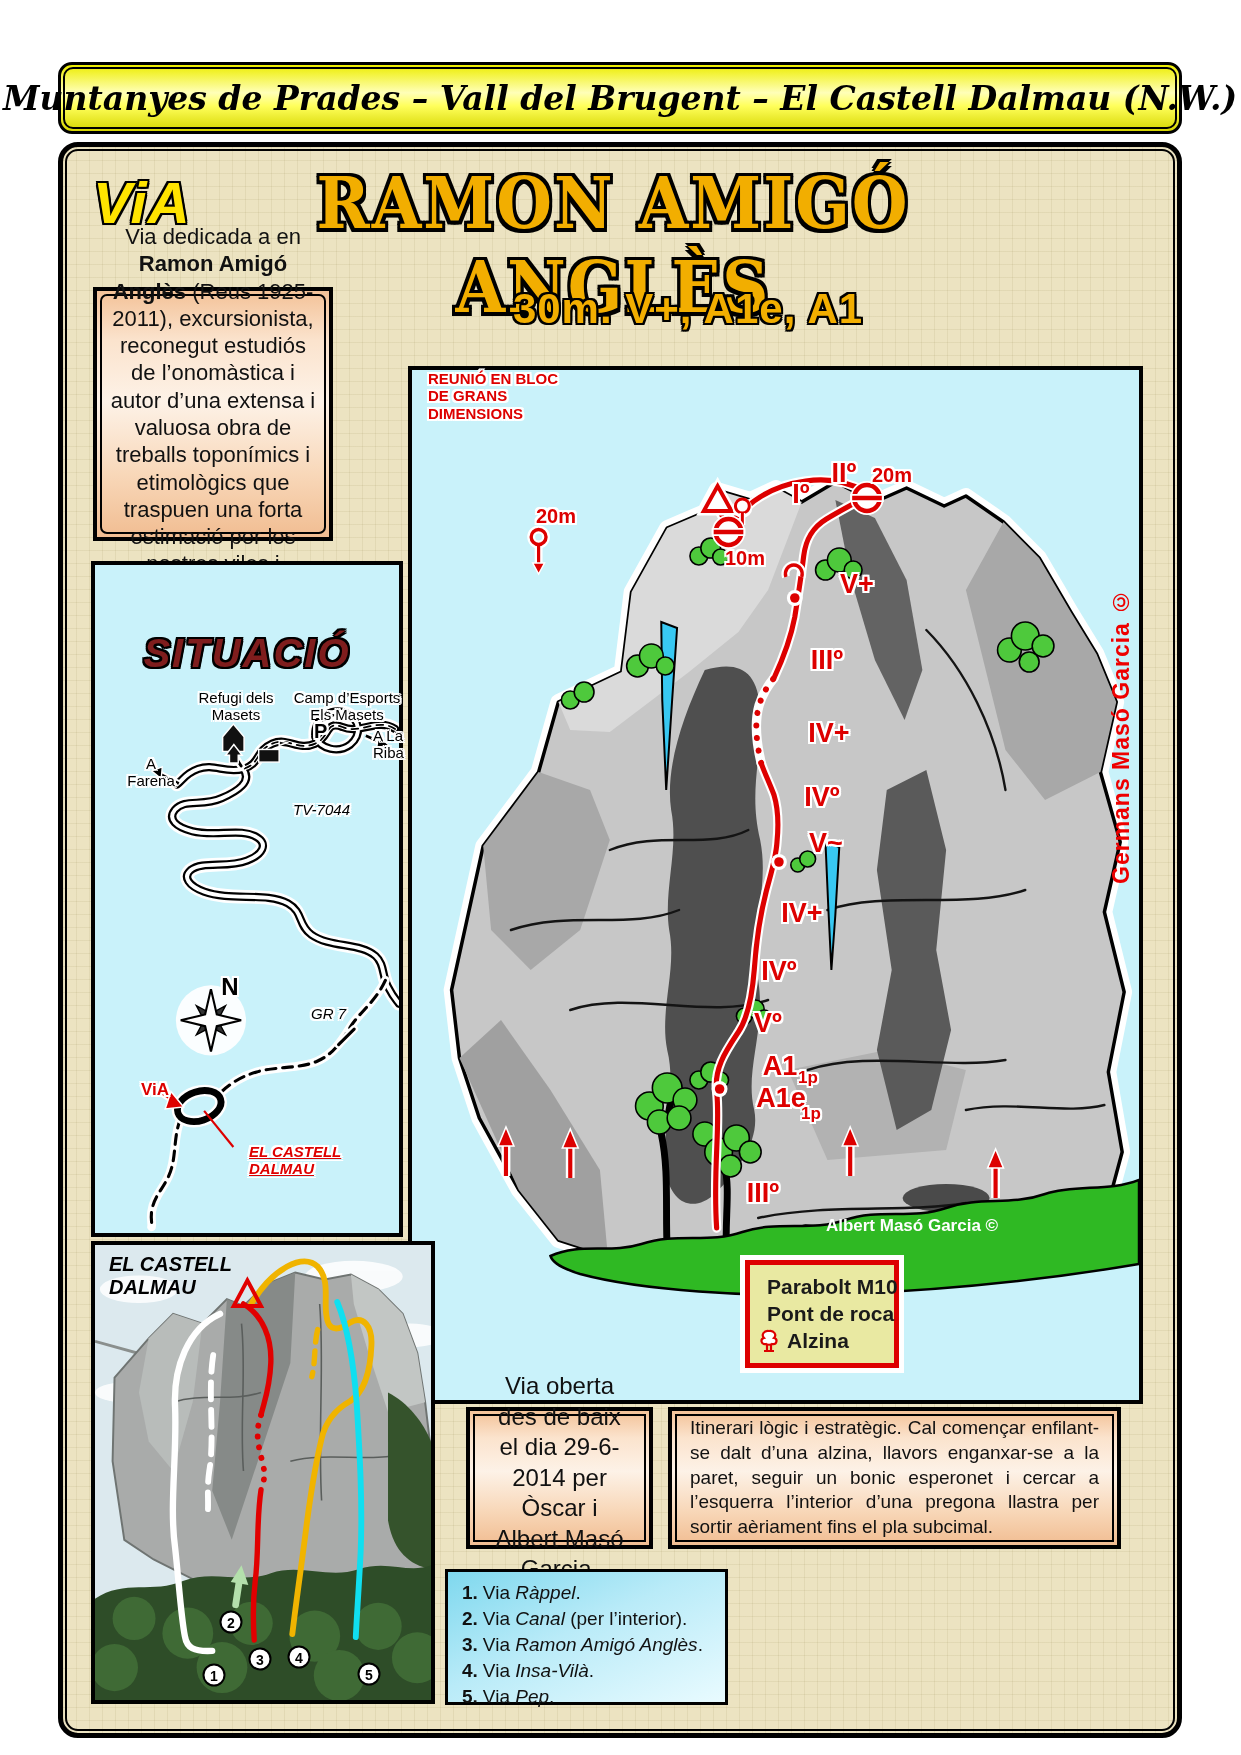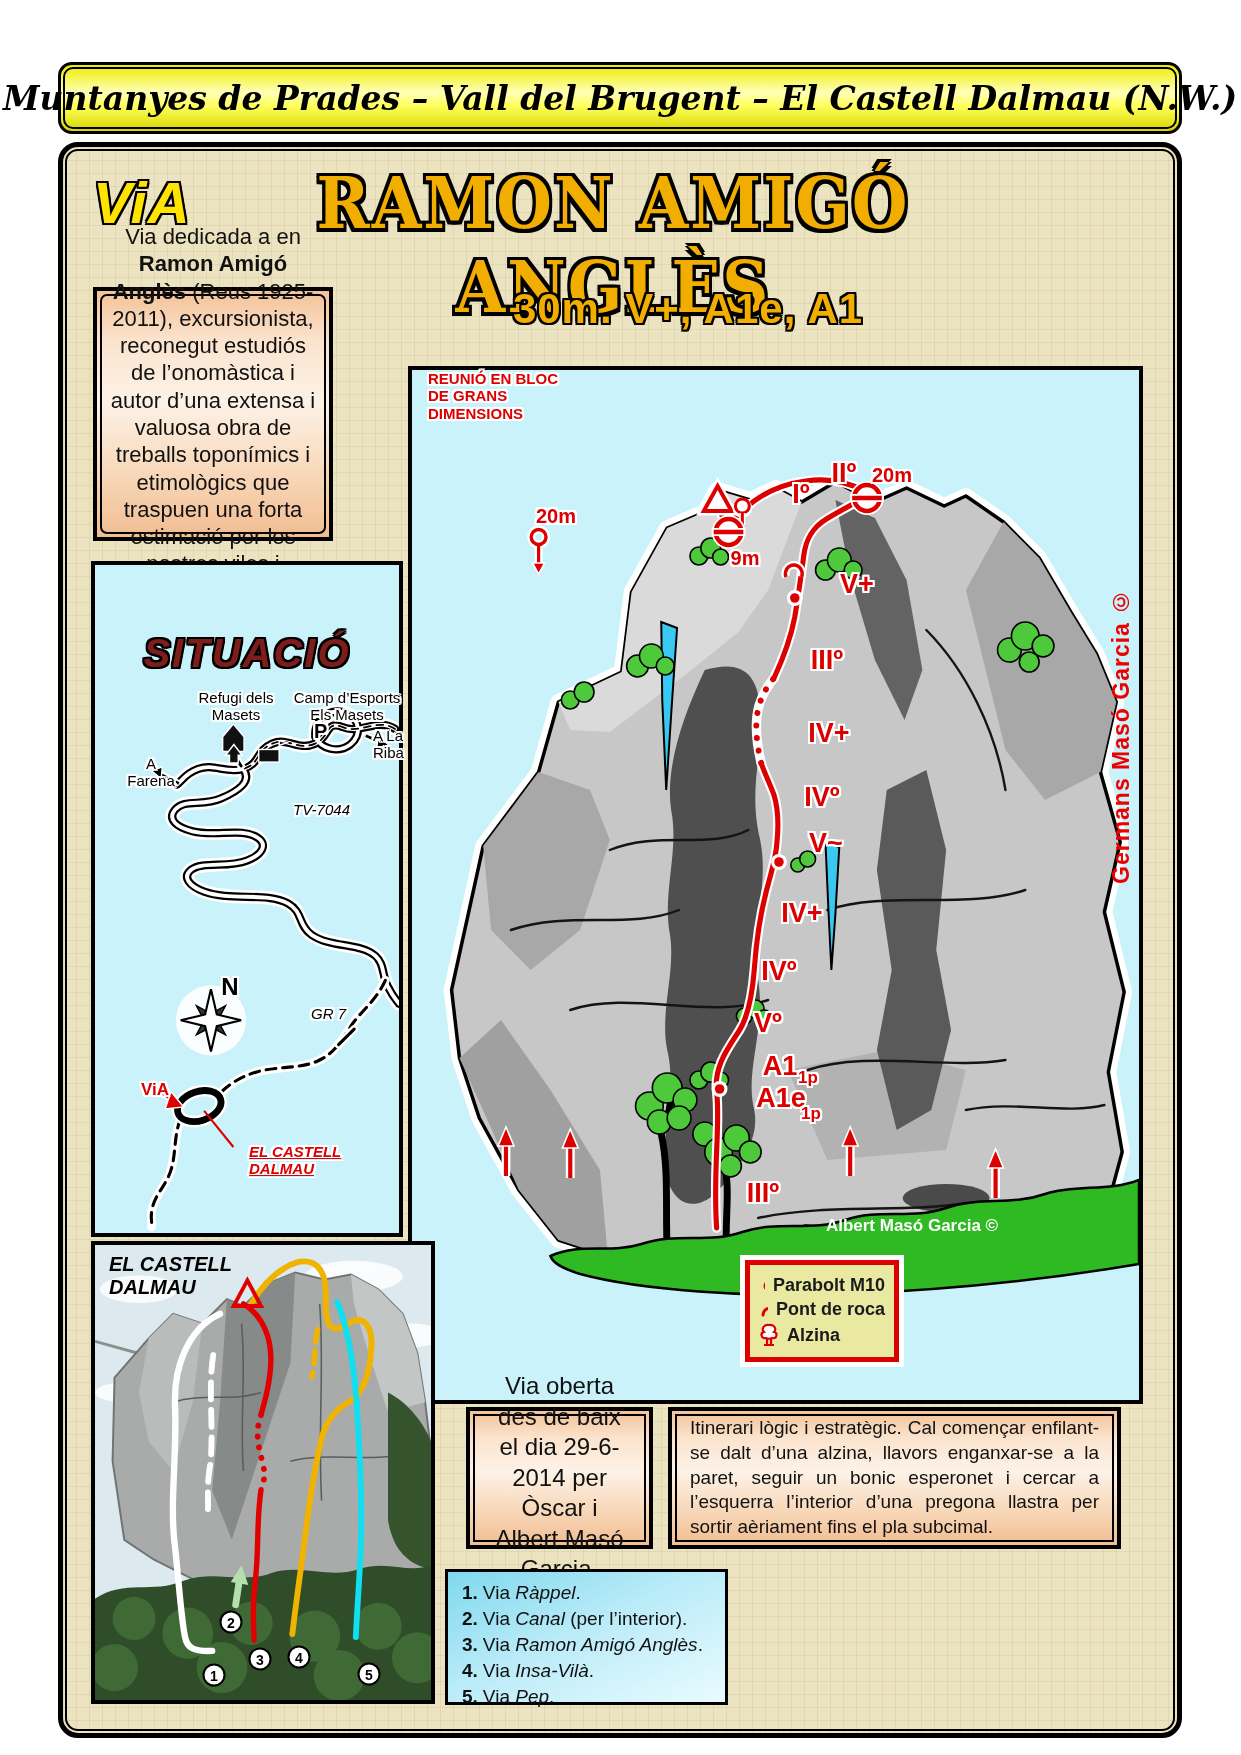--- a/index.html
+++ b/index.html
@@ -66,21 +66,21 @@
   .glabel{position:absolute;color:#dd0000;font-weight:bold;transform:translate(-50%,-50%);white-space:nowrap;}
   .g27{font-size:27px;} .g20{font-size:20px;} .g18{font-size:17px;}
   .reunion{left:478px;top:58px;width:140px;font-size:15px;line-height:1.15;color:#dd0000;font-weight:bold;}
   .credit-side{right:4px;top:14px;height:500px;writing-mode:vertical-rl;transform:rotate(180deg);
                font-size:23px;font-weight:bold;color:#ee0000;letter-spacing:1px;}
   .credit-photo{left:355px;top:846px;width:290px;text-align:center;color:#fff;font-weight:bold;font-size:17px;}
 
   .legend{left:333px;top:890px;width:154px;border:5px solid #dd0000;background:#e9e9a2;
           box-shadow:0 0 0 5px #ffffff;padding:7px 9px;box-sizing:border-box;}
   .legend-row{display:flex;align-items:center;gap:8px;margin:3px 0;}
-  .legend-label{font-size:18px;font-weight:bold;color:#1a1a1a;white-space:nowrap;}
+  .legend-label{font-size:21px;font-weight:bold;color:#1a1a1a;white-space:nowrap;}
 
   
   .photo-caption{left:14px;top:8px;font-size:20px;font-weight:bold;font-style:italic;line-height:1.15;color:#000;}
   .numcirc{position:absolute;width:23px;height:23px;border-radius:50%;background:#fff;border:2.5px solid #000;
            box-sizing:border-box;display:flex;align-items:center;justify-content:center;
            font-size:14px;font-weight:bold;color:#000;transform:translate(-50%,-50%);}
 
   
   .routelist{left:382px;top:1422px;width:283px;height:136px;border:3px solid #000;box-sizing:border-box;
              background:linear-gradient(155deg,#7fd8ee 0%,#b9ebf8 45%,#e9fbff 100%);
@@ -368,21 +368,21 @@
       </svg>
 
       <div class="reunion oW2">
         <div>REUNIÓ EN BLOC</div>
           <div>DE GRANS</div>
           <div>DIMENSIONS</div>
       </div>
       <div class="glabel g27 oW2" style="left:416px;top:103px;">IIº</div>
       <div class="glabel g20 oW2" style="left:464px;top:105px;">20m</div>
       <div class="glabel g27 oW2" style="left:373px;top:124px;">Iº</div>
-      <div class="glabel g20 oW2" style="left:317px;top:188px;">9m</div>
+      <div class="glabel g20 oW2" style="left:317px;top:188px;">10m</div>
       <div class="glabel g20 oW2" style="left:128px;top:146px;">20m</div>
       <div class="glabel g27 oW2" style="left:429px;top:214px;">V+</div>
       <div class="glabel g27 oW2" style="left:399px;top:290px;">IIIº</div>
       <div class="glabel g27 oW2" style="left:401px;top:363px;">IV+</div>
       <div class="glabel g27 oW2" style="left:394px;top:427px;">IVº</div>
       <div class="glabel g27 oW2" style="left:398px;top:473px;">V~</div>
       <div class="glabel g27 oW2" style="left:374px;top:543px;">IV+</div>
       <div class="glabel g27 oW2" style="left:351px;top:601px;">IVº</div>
       <div class="glabel g27 oW2" style="left:340px;top:653px;">Vº</div>
       <div class="glabel g27 oW2" style="left:352px;top:696px;">A1</div>

